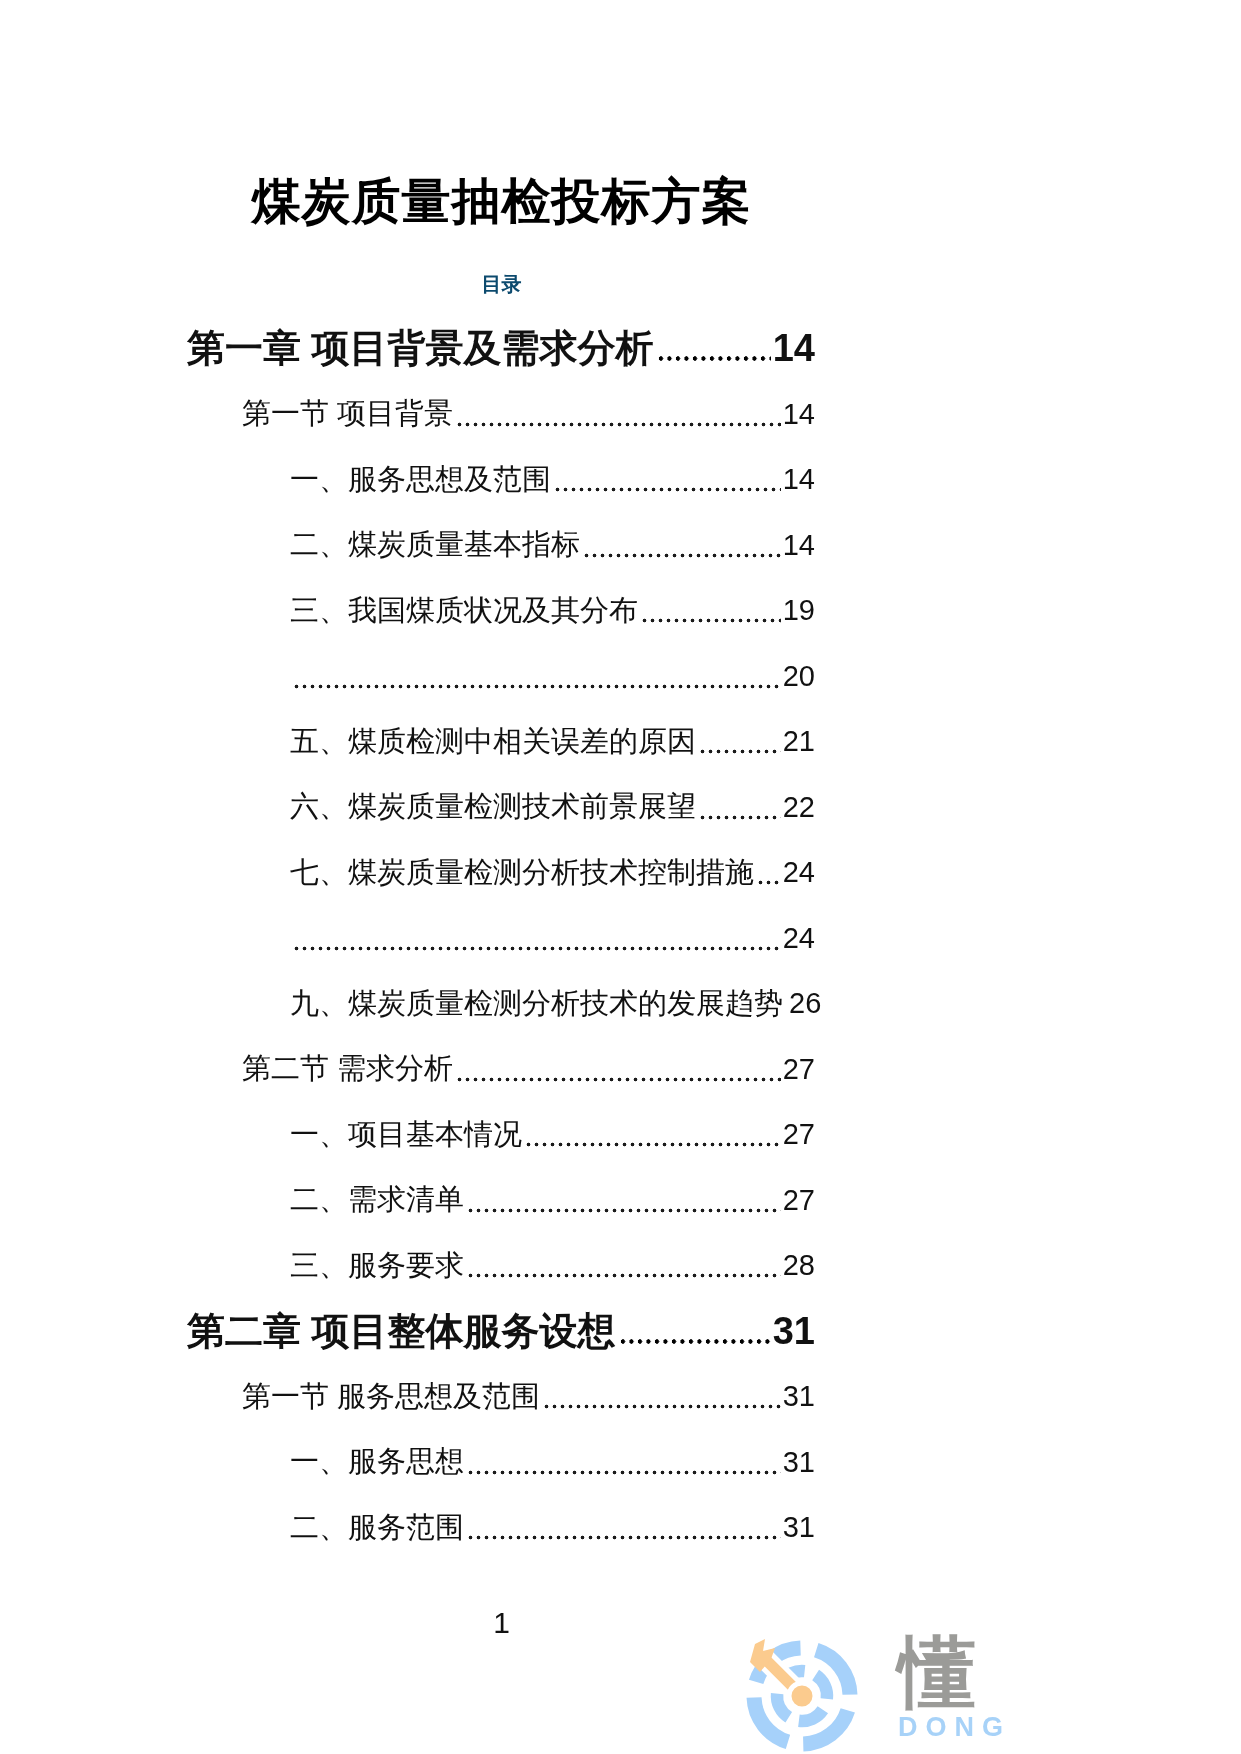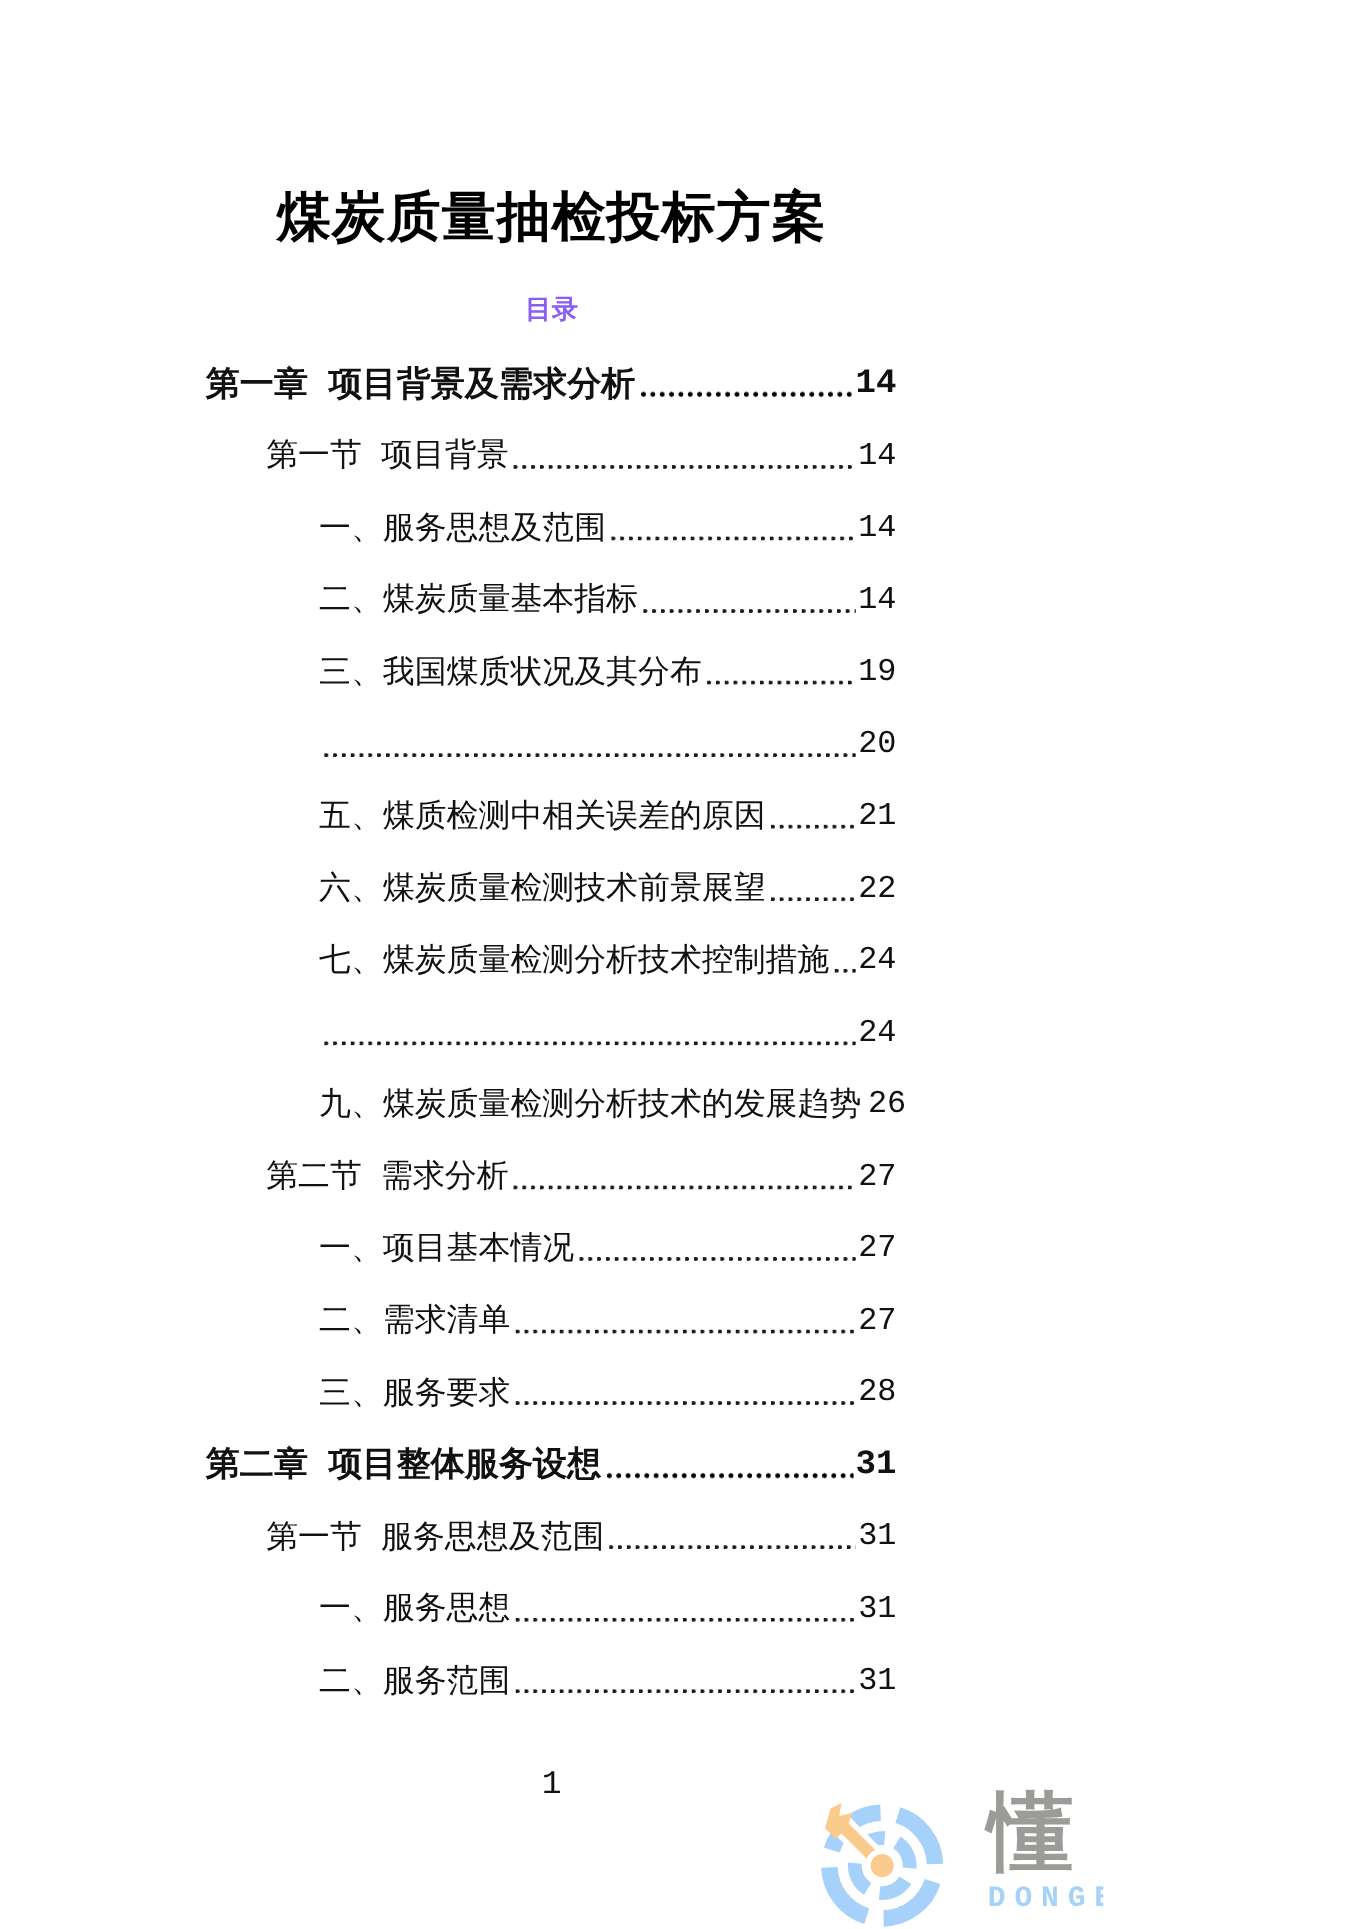--- a/index.html
+++ b/index.html
@@ -2,41 +2,41 @@
 <html style="--ring-blue: #a6d1fa; --dart-orange: #fbcb8e; --brand-gray: #9b9b98; --subtext-blue: #a7d2f8;"><head>
 <meta charset="utf-8">
 <style>
   html, body { margin: 0; padding: 0; background: #ffffff; }
   .page {
     position: relative;
     width: 1003px;
     height: 1754px;
     background: #ffffff;
     overflow: hidden;
-    font-family: Liberation Mono, monospace;
+    font-family: Liberation Sans, sans-serif;
     color: #111111;
   }
   .doc-title {
     margin: 0;
     padding-top: 172px;
     text-align: center;
     font-size: 49px;
     line-height: 58px;
     font-weight: bold;
     letter-spacing: 1px;
     color: #000000;
   }
   .toc-heading {
     margin: 0;
     margin-top: 36px;
     text-align: center;
-    font-size: 24px;
+    font-size: 20px;
     line-height: 36px;
     font-weight: bold;
-    color: #8b5cf6;
+    color: #0c4a6e;
   }
   .toc {
     margin-top: 14px;
     padding-left: 187px;
     padding-right: 188px;
   }
   .toc-row {
     display: flex;
     align-items: center;
     height: 65.5px;
@@ -48,21 +48,21 @@
   .toc-dots {
     flex: 1 1 auto;
     height: 5px;
     position: relative;
     top: 10px;
     margin: 0 2px 0 4px;
     background-image: radial-gradient(circle at 2.5px 2.5px, #1b1b1b 1.7px, rgba(0,0,0,0) 2.1px);
     background-size: 8px 5px;
     background-repeat: repeat-x;
   }
-  .lvl1 { font-weight: bold; font-size: 31px; }
+  .lvl1 { font-weight: bold; font-size: 38px; }
   .lvl1 .toc-dots {
     background-image: radial-gradient(circle at 3px 2.5px, #000000 2px, rgba(0,0,0,0) 2.4px);
     background-size: 8.5px 5px;
   }
   .lvl2 { padding-left: 55px; }
   .lvl3 { padding-left: 103px; }
   .page-num {
     position: absolute;
     top: 1606px;
     left: 0;

